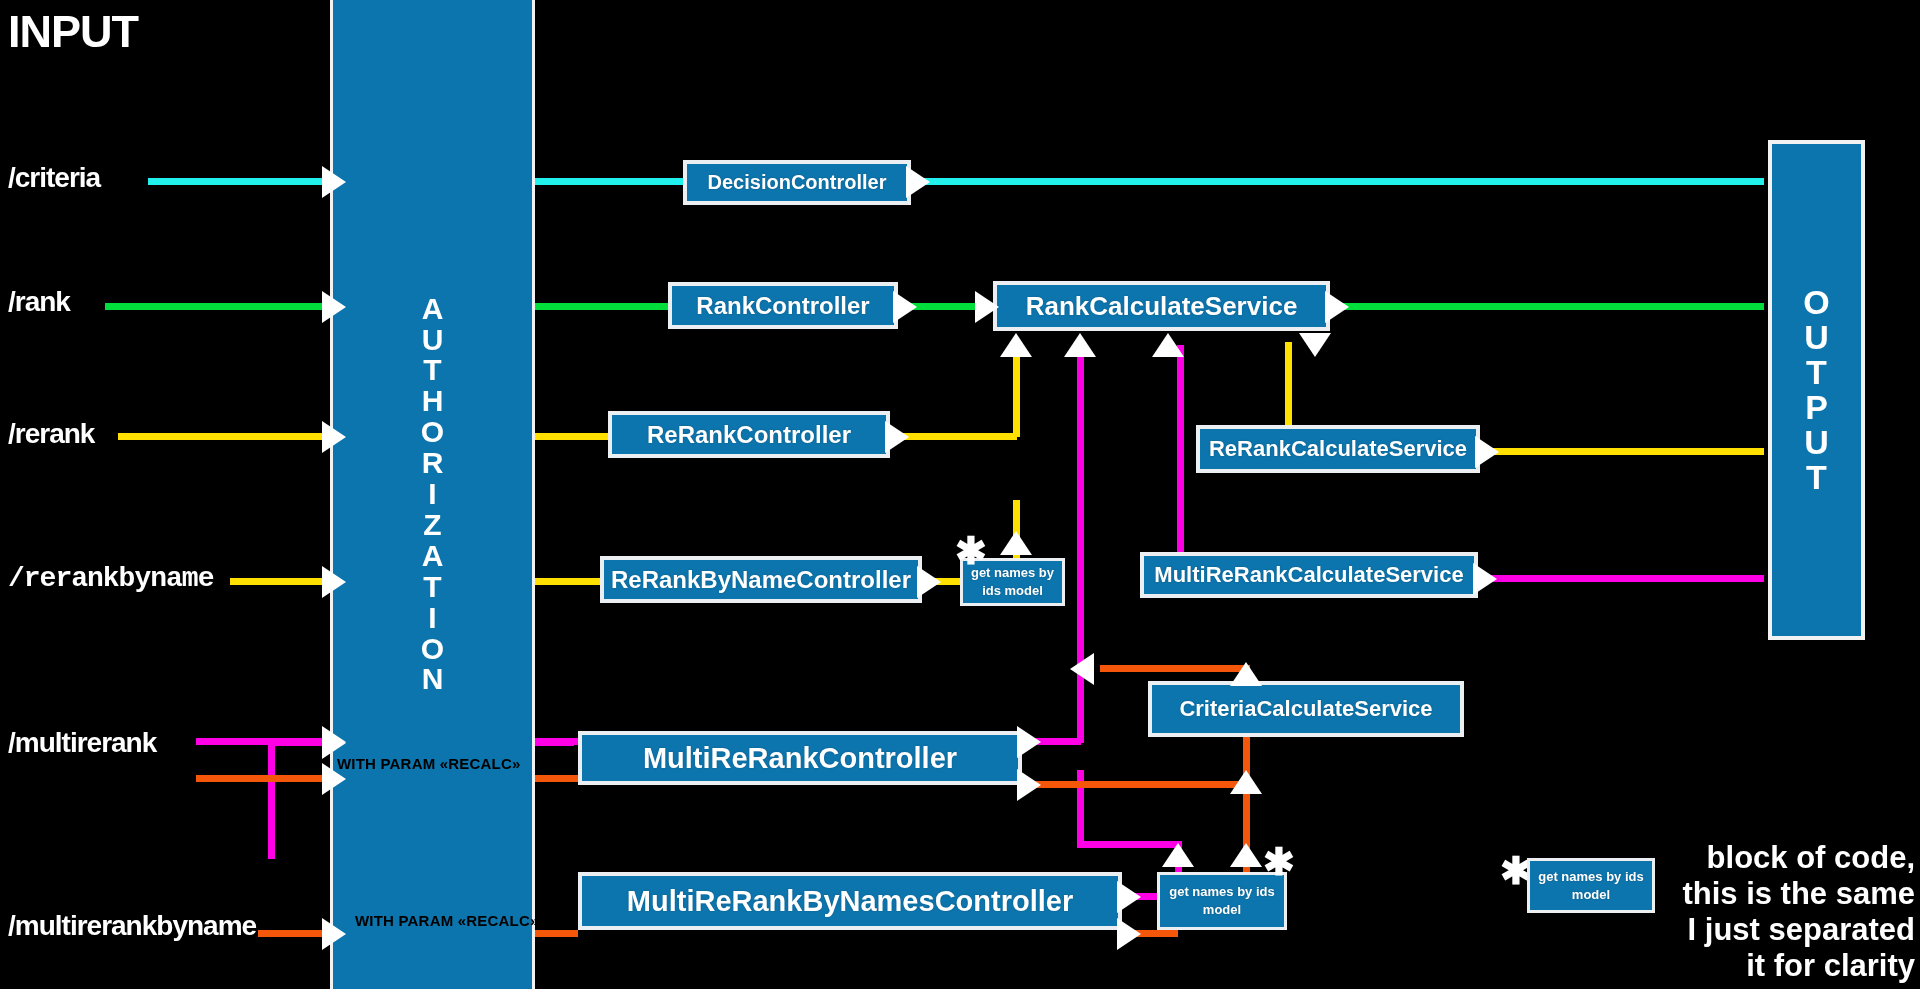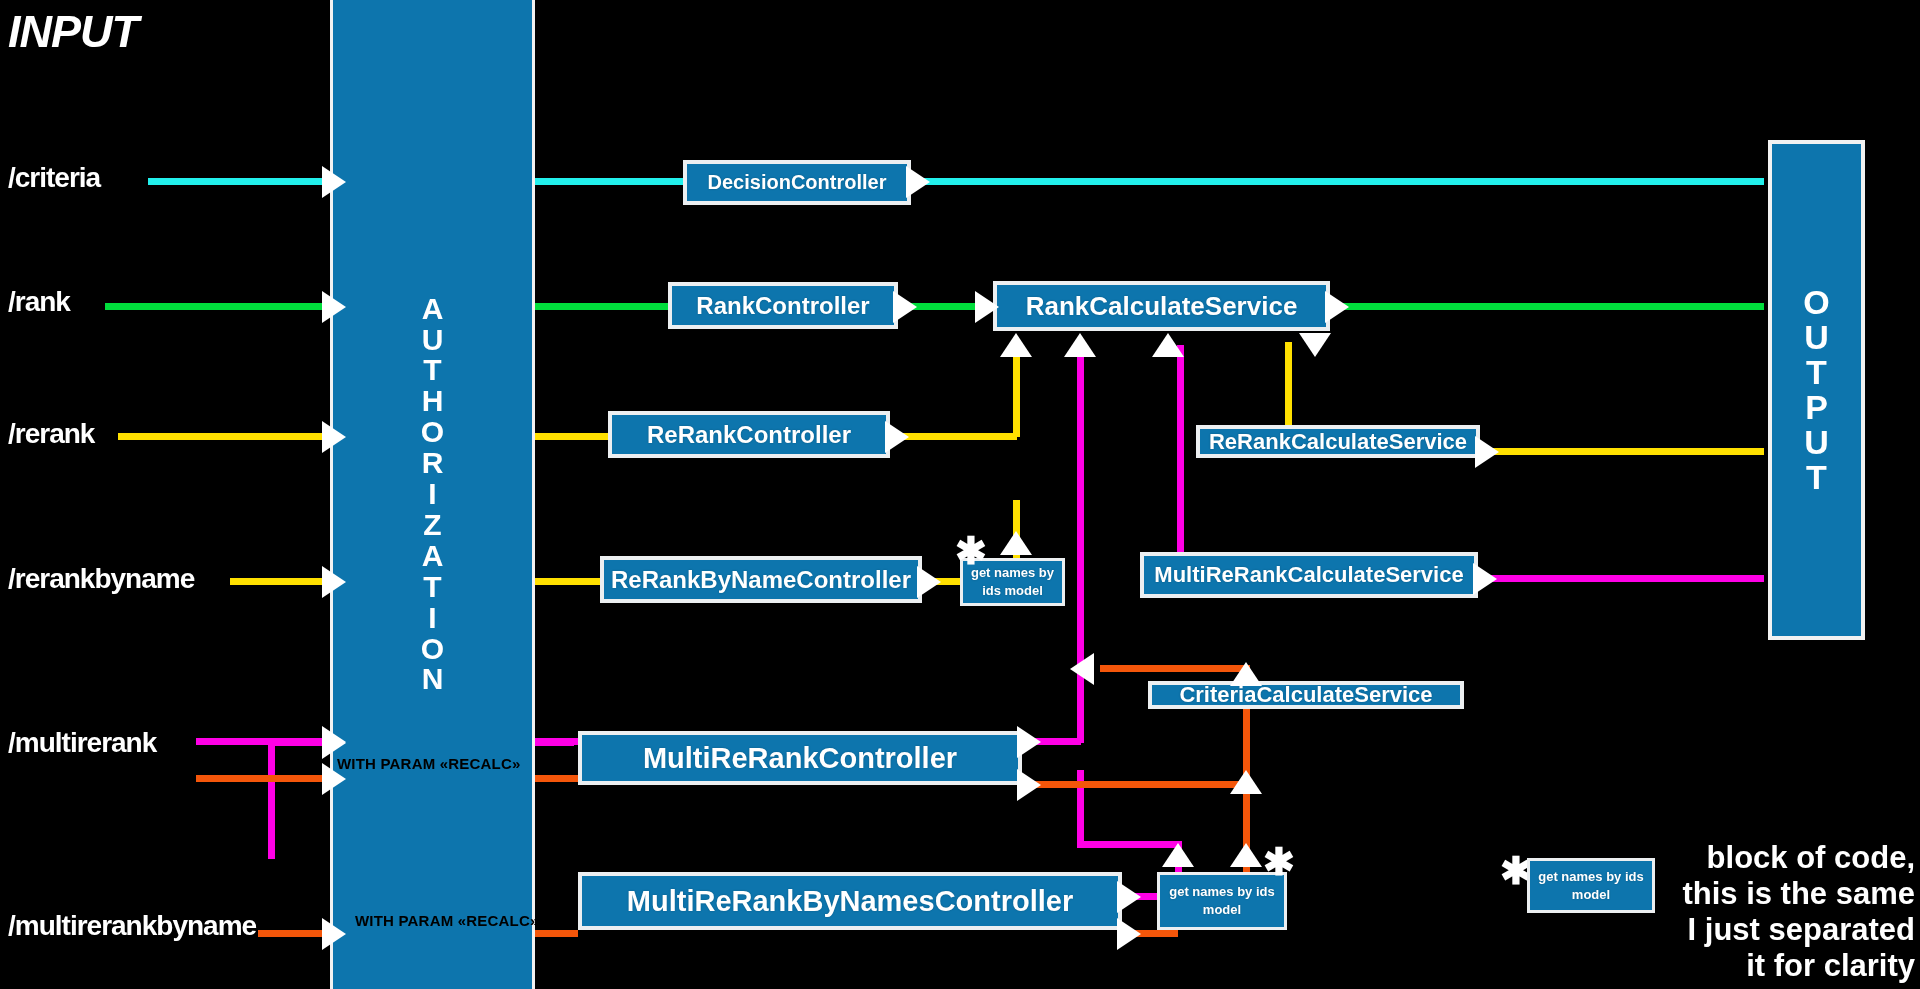--- a/index.html
+++ b/index.html
@@ -4,21 +4,21 @@
 <style>
   html,body{margin:0;padding:0;background:#000;}
   body{width:1920px;height:989px;overflow:hidden;font-family:"Liberation Sans",sans-serif;}
   #stage{position:relative;width:1920px;height:989px;background:#000;}
 
   
   .ttl{
     position:absolute;color:#fff;font-weight:bold;letter-spacing:-1px;
     font-family:"Liberation Sans",sans-serif;white-space:nowrap;
   }
-  #input-title{left:8px;top:6px;font-size:45px;font-style:italic;}
+  #input-title{left:8px;top:6px;font-size:45px;}
   .endpoint{font-size:28px;}
 
   
   .band{
     position:absolute;background:#0d75ad;
     border-left:3px solid #f2f2f2;border-right:3px solid #f2f2f2;
     box-sizing:border-box;
   }
   .band .vtxt{
     position:absolute;left:0;right:0;top:0;bottom:0;
@@ -62,21 +62,21 @@
 </head>
 <body>
 
 <div id="stage">
 
   <div class="ttl" id="input-title">INPUT</div>
 
   <div class="ttl endpoint" style="left:8px;top:162px;">/criteria</div>
   <div class="ttl endpoint" style="left:8px;top:286px;">/rank</div>
   <div class="ttl endpoint" style="left:8px;top:418px;">/rerank</div>
-  <div class="ttl endpoint" style="left:8px;top:563px;">/rerankbyname</div>
+  <div class="ttl endpoint" style="left:8px;top:563px;font-family:Liberation Mono, monospace;">/rerankbyname</div>
   <div class="ttl endpoint" style="left:8px;top:727px;">/multirerank</div>
   <div class="ttl endpoint" style="left:8px;top:910px;">/multirerankbyname</div>
 
   <div class="seg h" style="left:148px;top:178px;width:190px;background:#22f0ec;"></div>
   <div class="seg h" style="left:338px;top:178px;width:352px;background:#22f0ec;"></div>
   <div class="seg h" style="left:912px;top:178px;width:852px;background:#22f0ec;"></div>
 
   <div class="seg h" style="left:105px;top:303px;width:232px;background:#00de3c;"></div>
   <div class="seg h" style="left:337px;top:303px;width:335px;background:#00de3c;"></div>
   <div class="seg h" style="left:898px;top:303px;width:90px;background:#00de3c;"></div>
@@ -162,25 +162,25 @@
   <div class="node" style="left:683px;top:160px;width:228px;height:45px;font-size:20px;">DecisionController</div>
 
   <div class="node" style="left:608px;top:411px;width:282px;height:47px;font-size:24px;">ReRankController</div>
 
   <div class="node" style="left:668px;top:282px;width:230px;height:47px;font-size:24px;">RankController</div>
 
   <div class="node" style="left:600px;top:556px;width:322px;height:47px;font-size:24px;">ReRankByNameController</div>
 
   <div class="node" style="left:993px;top:281px;width:337px;height:50px;font-size:26px;">RankCalculateService</div>
 
-  <div class="node" style="left:1196px;top:425px;width:284px;height:33px;font-size:22px;">ReRankCalculateService</div>
+  <div class="node" style="left:1196px;top:425px;width:284px;height:48px;font-size:22px;">ReRankCalculateService</div>
 
   <div class="node" style="left:1140px;top:552px;width:338px;height:46px;font-size:22px;">MultiReRankCalculateService</div>
 
-  <div class="node" style="left:1148px;top:681px;width:316px;height:28px;font-size:22px;">CriteriaCalculateService</div>
+  <div class="node" style="left:1148px;top:681px;width:316px;height:56px;font-size:22px;">CriteriaCalculateService</div>
 
   <div class="node" style="left:578px;top:731px;width:444px;height:54px;font-size:29px;">MultiReRankController</div>
 
   <div class="node" style="left:578px;top:872px;width:544px;height:58px;font-size:29px;">MultiReRankByNamesController</div>
 
   <div class="node small" style="left:960px;top:558px;width:105px;height:48px;">get names by ids model</div>
 
   <div class="node small" style="left:1157px;top:872px;width:130px;height:58px;">get names by ids model</div>
 
   <div class="arrow ar" style="left:322px;top:166px;"></div>

